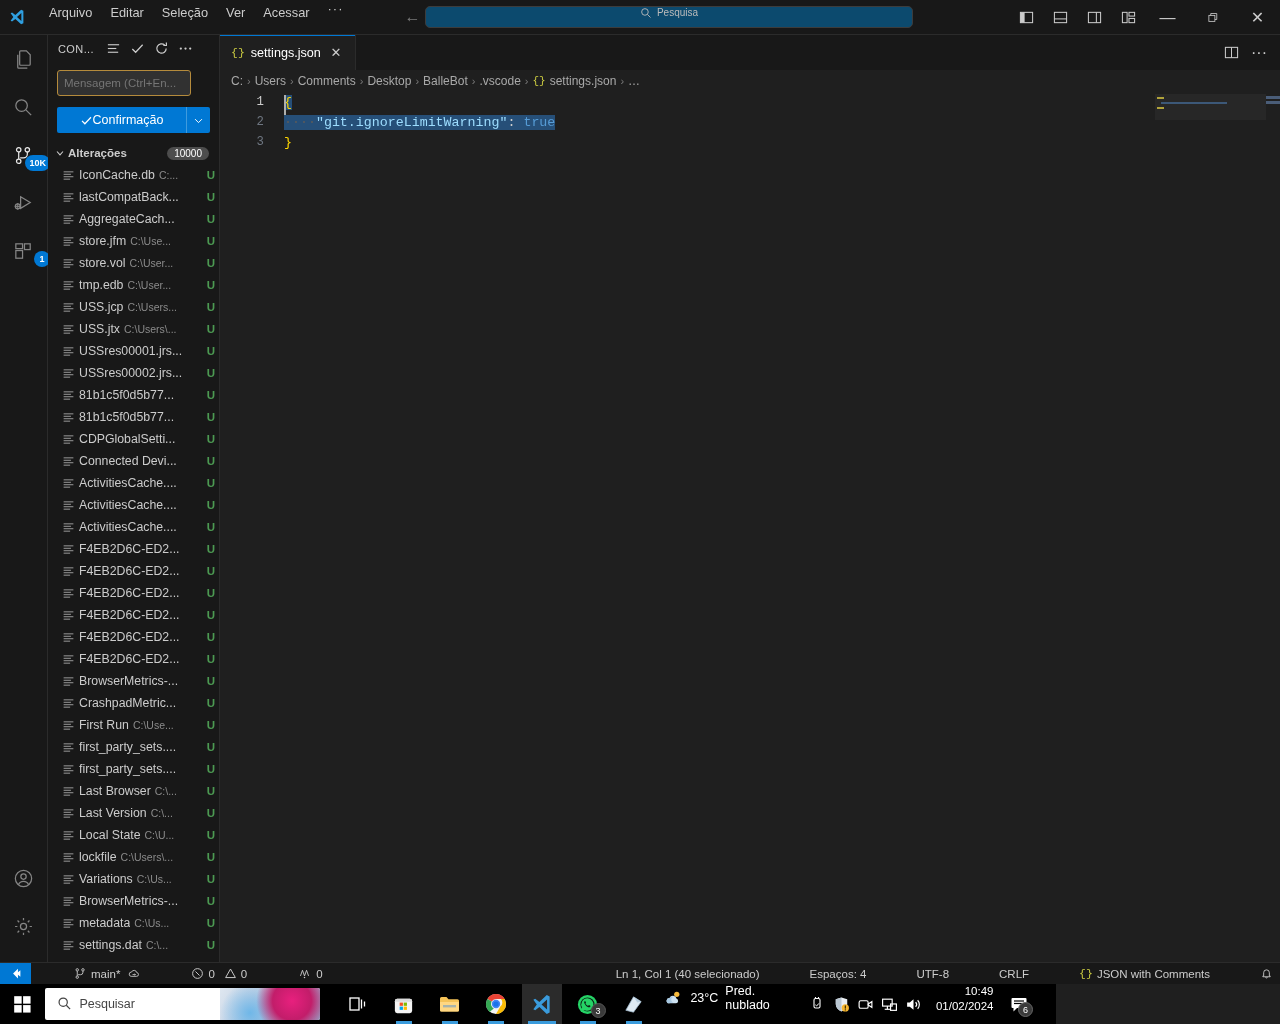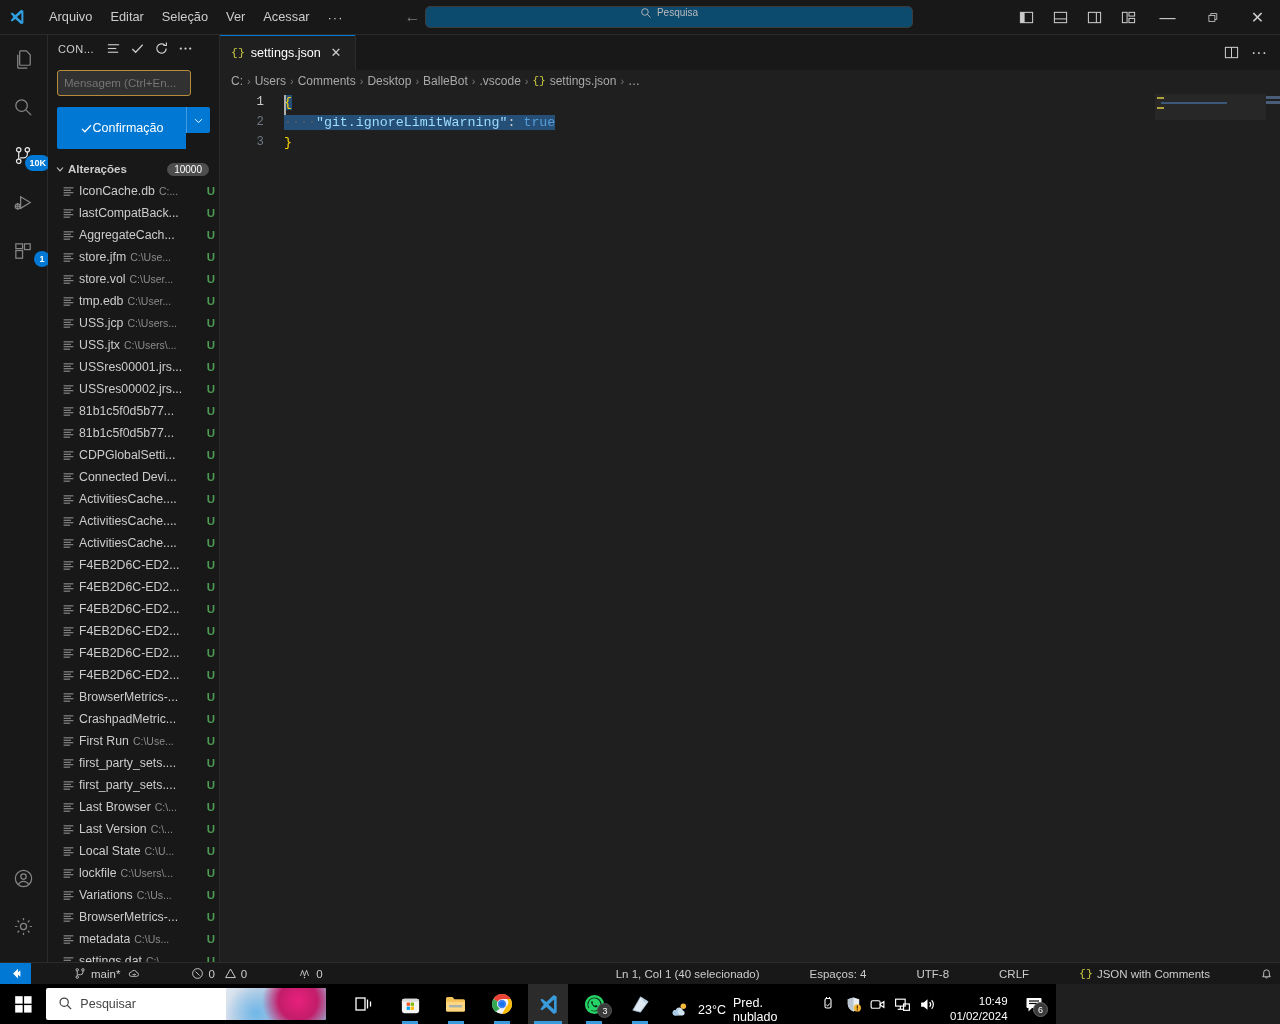--- a/index.html
+++ b/index.html
@@ -12,21 +12,21 @@
   }
   #app { position: relative; width: 1280px; height: 1024px; }
 
   
   .titlebar {
     position: absolute; top: 0; left: 0; width: 1280px; height: 35px;
     background: #181818; display: flex; align-items: center;
     border-bottom: 1px solid #2b2b2b;
   }
   .vscode-logo { width: 34px; height: 35px; display: flex; align-items: center; justify-content: center; }
-  .menu { display: flex; align-items: center; height: 35px; margin-left: 6px; }
+  .menu { display: flex; align-items: flex-start; height: 35px; margin-left: 6px; }
   .menu-item {
     padding: 3px 9px; font-size: 12.8px; color: #cccccc; cursor: default;
     border-radius: 4px; line-height: 20px;
   }
   .menu-dots { padding: 1px 9px; font-size: 13px; color: #cccccc; letter-spacing: 1px; }
   .nav-arrows { display: flex; align-items: center; margin-left: 52px; gap: 22px; color: #7a7a7a; }
   .nav-arrow { font-size: 16px; line-height: 1; }
   .titlebar-search {
     position: absolute; left: 425px; top: 6px; width: 488px; height: 22px;
     background: #0c4a6e; border: 1px solid #3c3c3c; border-radius: 5px;
@@ -70,21 +70,21 @@
   .side-title { font-size: 11px; color: #cccccc; letter-spacing: .4px; flex: 0 0 auto; margin-right: 6px; }
   .side-act { width: 22px; height: 22px; display: flex; align-items: center; justify-content: center; color: #cccccc; border-radius: 4px; }
   .commit-box { padding: 0 9px; }
   .commit-input {
     width: 134px; height: 26px; background: #313131; border: 1px solid #b58b3c;
     border-radius: 3px; color: #a0a0a0; font-size: 11.5px; padding: 0 6px;
     font-family: "Liberation Sans", sans-serif; outline: none;
   }
   .commit-btn-row { display: flex; margin: 11px 9px 0 9px; }
   .commit-btn {
-    flex: 1; height: 42px; background: #0078d4; color: #ffffff; border: none;
+    flex: 1; height: 26px; background: #0078d4; color: #ffffff; border: none;
     font-size: 12.5px; display: flex; align-items: center; justify-content: center; 
     border-radius: 2px 0 0 2px; font-family: "Liberation Sans", sans-serif; cursor: pointer;
   }
   .commit-arrow {
     width: 24px; height: 26px; background: #0078d4; color: #ffffff;
     display: flex; align-items: center; justify-content: center;
     border-left: 1px solid #3f9bde; border-radius: 0 2px 2px 0; cursor: pointer;
   }
   .section-head {
     display: flex; align-items: center; height: 22px; margin-top: 9px; padding-left: 4px;
@@ -187,21 +187,21 @@
     content: ""; position: absolute; bottom: 0; left: 6px; width: 28px; height: 3px; background: #3a9bdc;
   }
   .tb-app.open::after {
     content: ""; position: absolute; bottom: 0; left: 12px; width: 16px; height: 3px; background: #3a9bdc;
   }
   .tb-badge {
     position: absolute; right: 2px; bottom: 6px; width: 15px; height: 15px; border-radius: 8px;
     background: #3a3a3a; color: #ffffff; font-size: 9px; display: flex; align-items: center;
     justify-content: center; border: 1px solid #555;
   }
-  .tray { margin-left: auto; display: flex; align-items: flex-end; gap: 0px; padding-right: 6px; }
+  .tray { margin-left: auto; display: flex; align-items: flex-start; gap: 0px; padding-right: 21px; }
   .weather { display: flex; align-items: center; gap: 7px; padding: 0 10px; color: #ffffff; font-size: 12.5px; }
   .tray-ico { width: 26px; height: 40px; display: flex; align-items: center; justify-content: center; color: #ffffff; }
   .clock { display: flex; flex-direction: column; align-items: flex-end; color: #ffffff; font-size: 11.5px; line-height: 15px; padding: 0 10px; }
   .notif { position: relative; width: 34px; height: 40px; display: flex; align-items: center; justify-content: center; color: #ffffff; }
   .notif-badge {
     position: absolute; right: 2px; bottom: 7px; width: 15px; height: 15px; border-radius: 8px;
     background: #3a3a3a; color: #fff; font-size: 9px; display: flex; align-items: center; justify-content: center;
     border: 1px solid #666;
   }
 </style>

